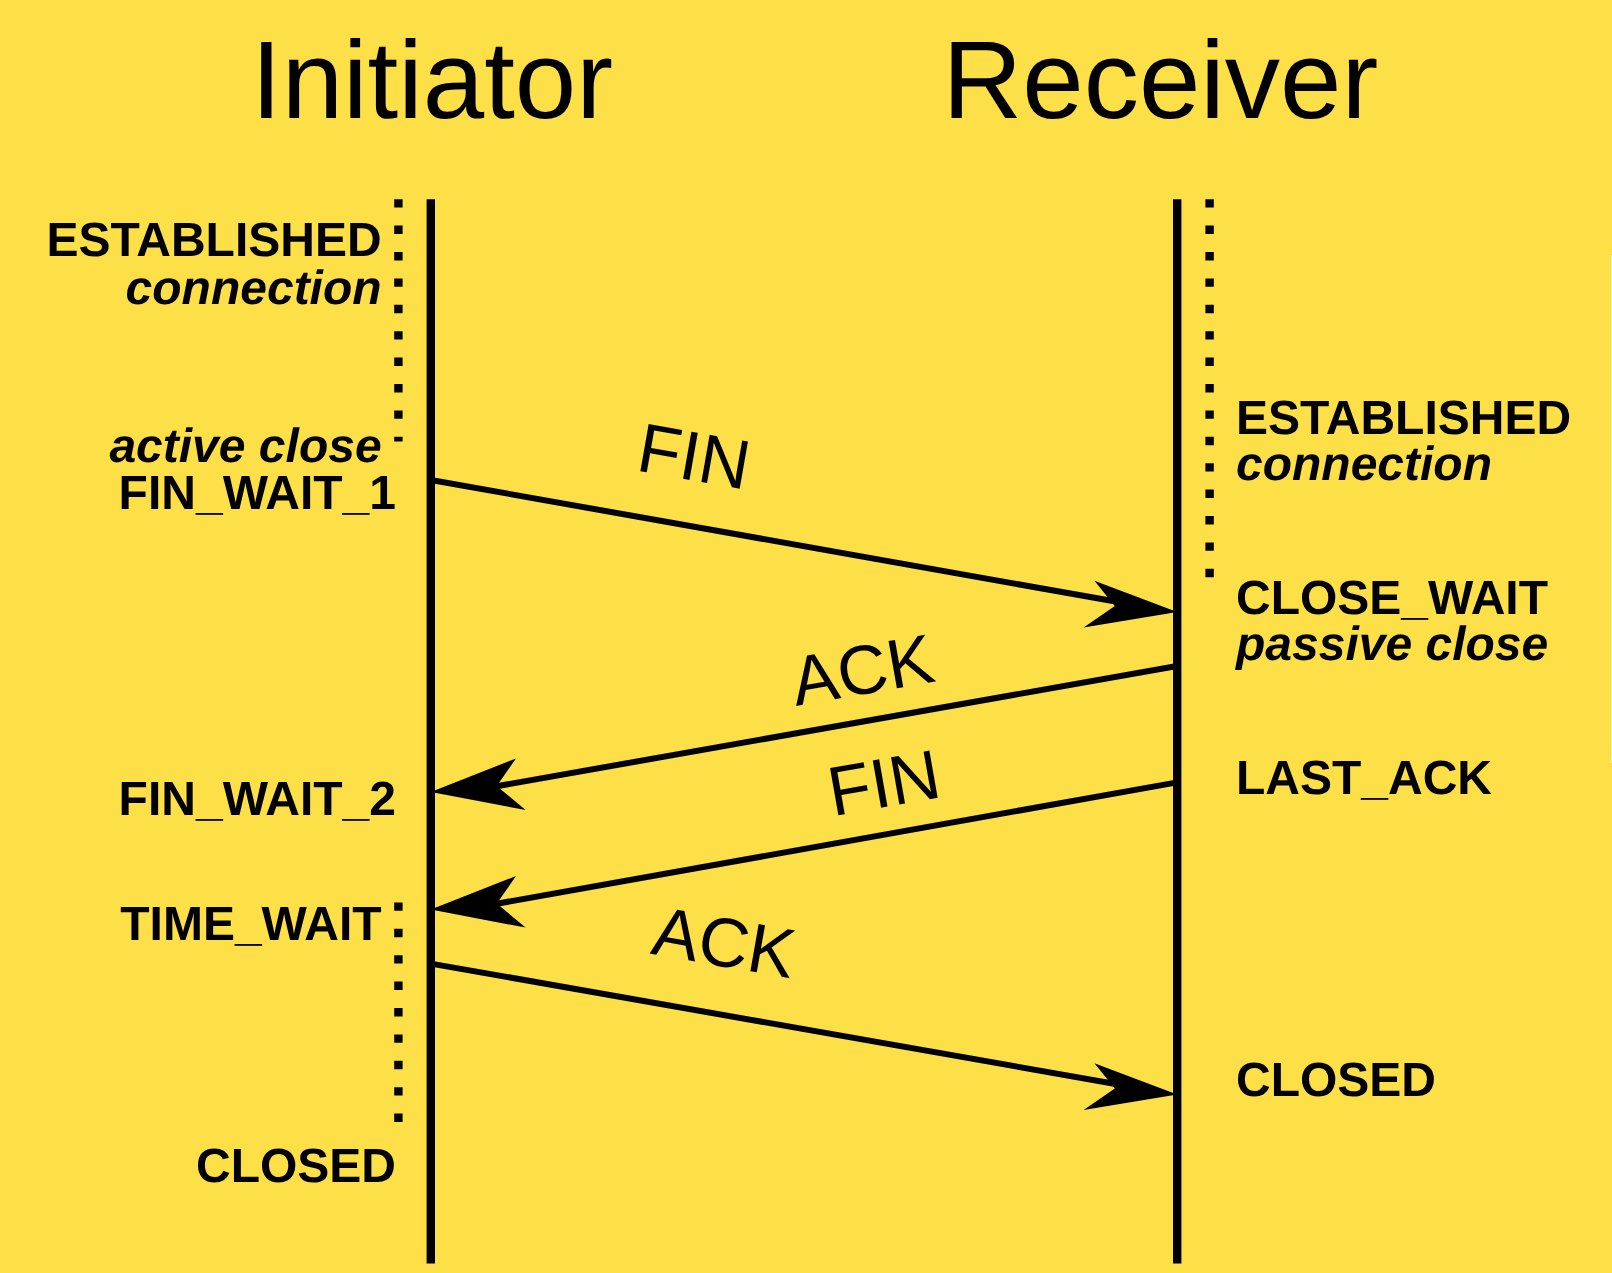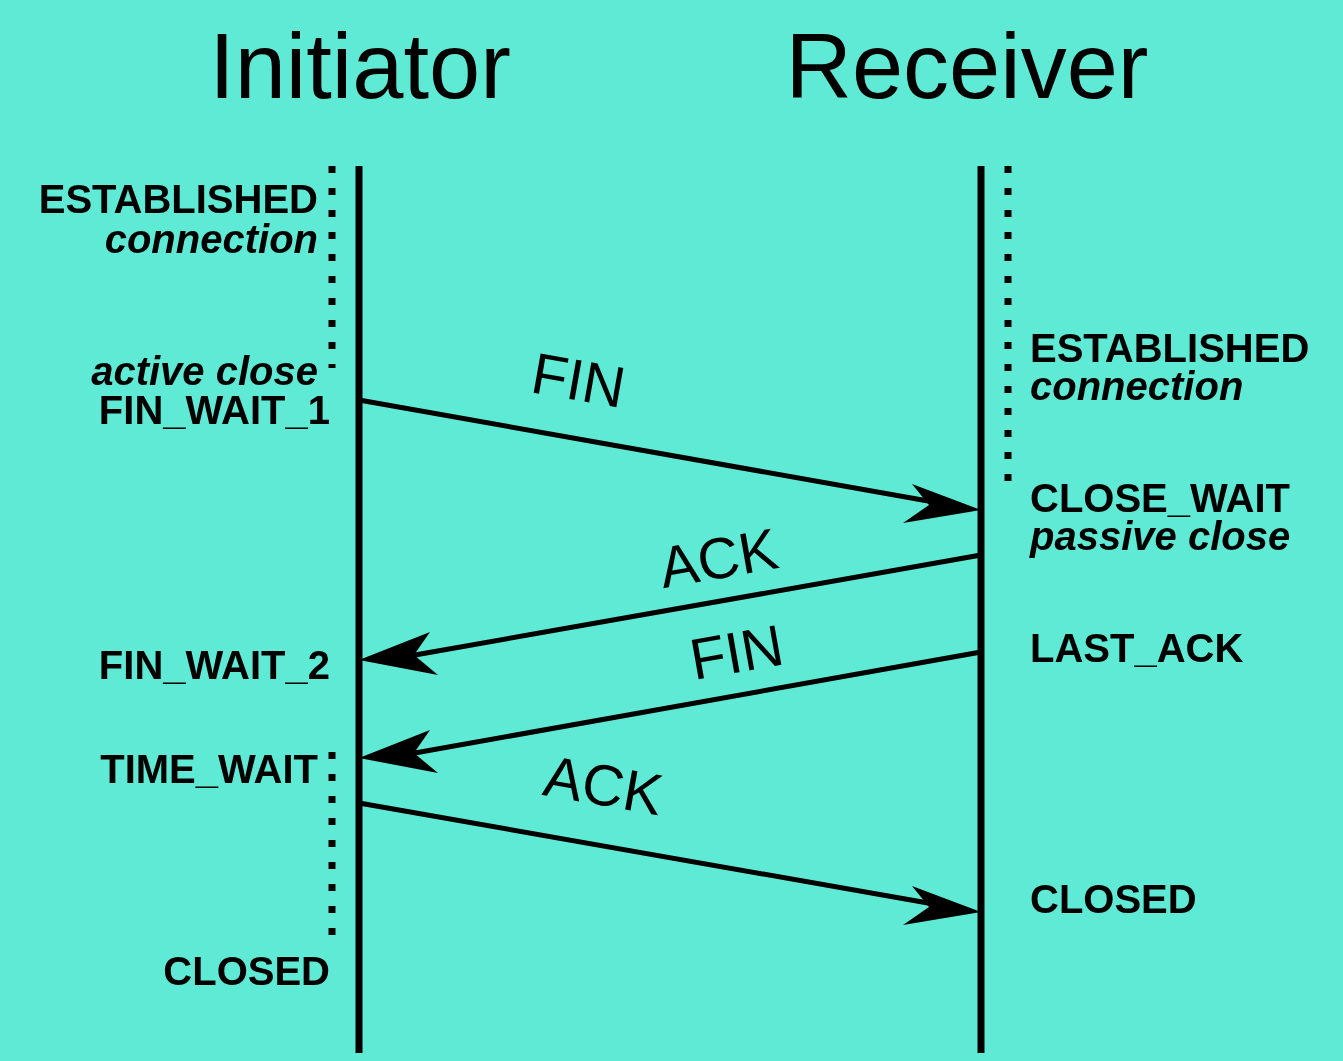--- a/index.html
+++ b/index.html
@@ -9,21 +9,21 @@
     background: #ffffff;
   }
   body {
     font-family: "Liberation Sans", sans-serif;
     color: #000000;
   }
   #diagram-root {
     position: relative;
     width: 1343px;
     height: 1061px;
-    background: #5eead4;
+    background: #fde047;
     overflow: hidden;
   }
   #diagram-svg {
     position: absolute;
     left: 0;
     top: 0;
     width: 1343px;
     height: 1061px;
   }
   .title-text {

